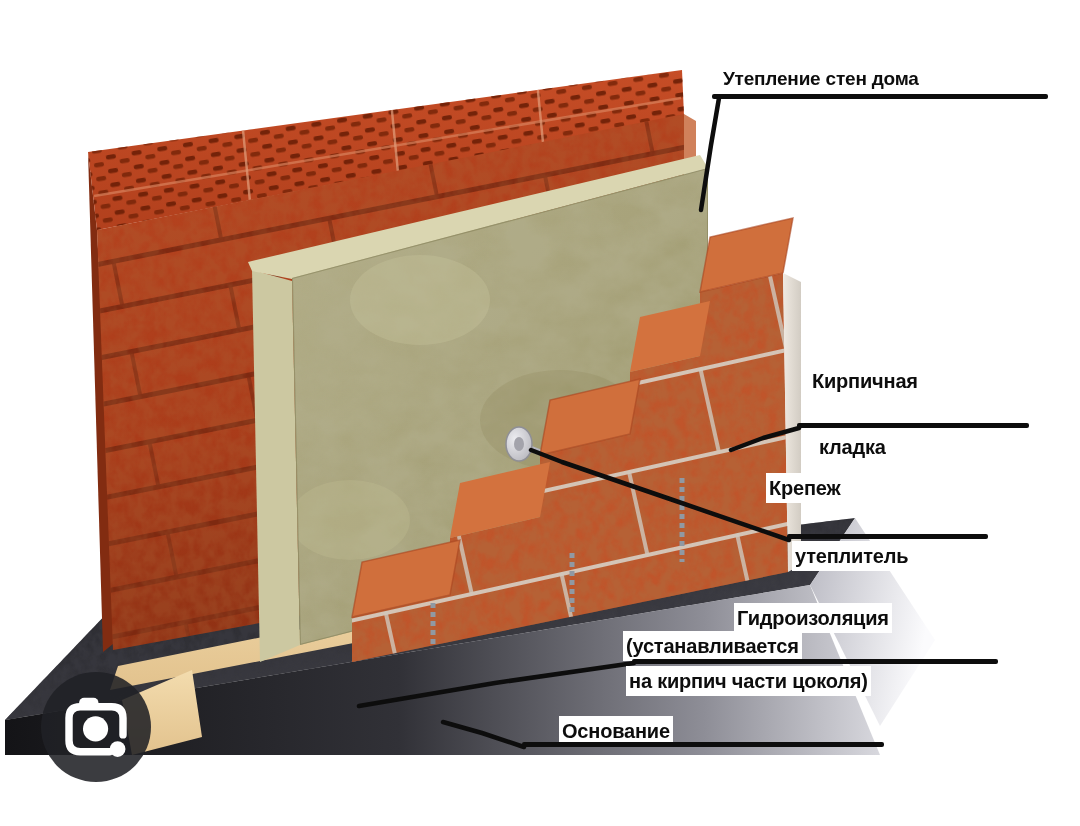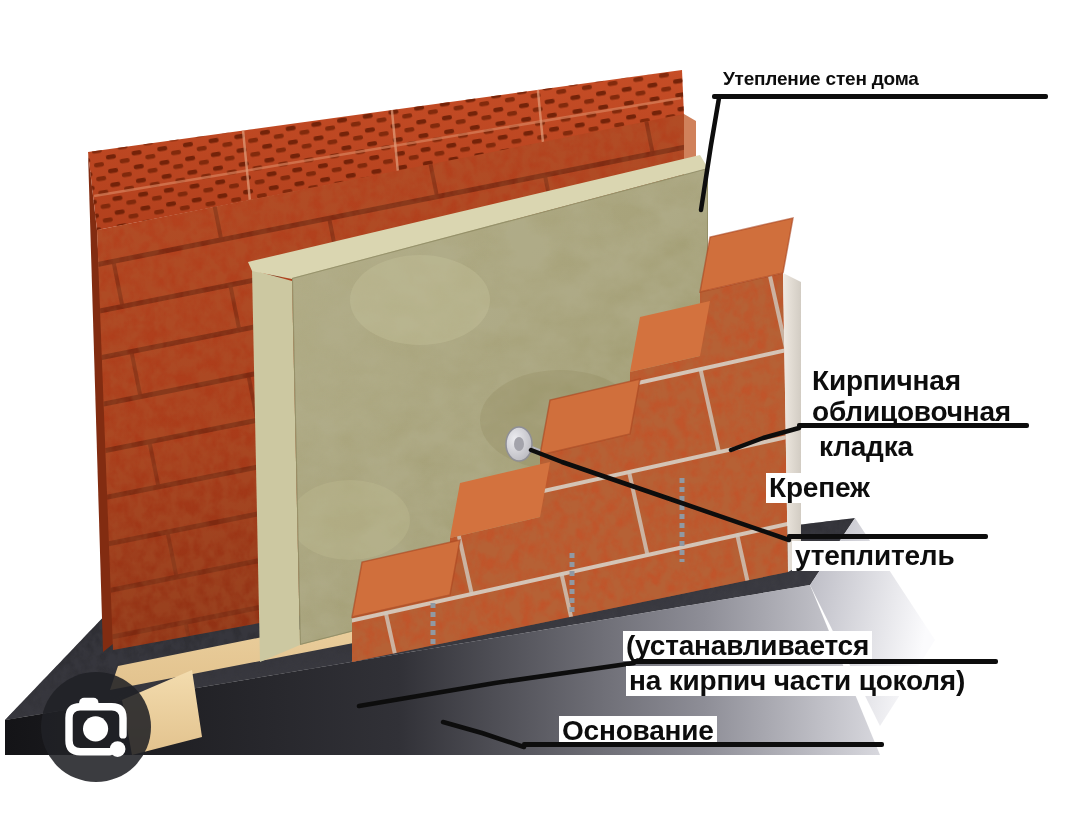--- a/index.html
+++ b/index.html
@@ -3,21 +3,21 @@
 <meta charset="utf-8">
 <style>
   html,body{margin:0;padding:0;background:#ffffff;}
   .stage{
     position:relative;width:1080px;height:826px;overflow:hidden;background:#ffffff;
     font-family:"Liberation Sans","DejaVu Sans",sans-serif;
   }
   .scene{position:absolute;left:0;top:0;width:1080px;height:826px;}
   .lbl{
     position:absolute;white-space:nowrap;color:#0d0d0d;
-    font-weight:700;font-size:28px;line-height:30px;letter-spacing:-0.2px;
+    font-weight:700;font-size:20px;line-height:30px;letter-spacing:-0.2px;
     background:#ffffff;padding:0 3px;z-index:3;
   }
   .lbl.big{font-size:19px;}
   .ubar{
     position:absolute;height:5px;background:#0d0d0d;border-radius:2px;z-index:3;
   }
   .lens-btn{
     position:absolute;left:41px;top:672px;width:110px;height:110px;border-radius:50%;
     background:rgba(32,33,38,0.88);border:none;padding:0;margin:0;cursor:pointer;z-index:5;
     display:flex;align-items:center;justify-content:center;
@@ -200,28 +200,28 @@
       <polyline points="531,450 562,462 670,499 789,540"></polyline>
       <polyline points="634,663 495,683 359,706"></polyline>
       <polyline points="524,747 482,733 443,722"></polyline>
     </g>
   </svg>
 
   <div class="lbl big" style="left:720px;top:64px">Утепление стен дома</div>
   <div class="ubar" style="left:712px;top:94px;width:336px"></div>
 
   <div class="lbl" style="left:809px;top:366px">Кирпичная</div>
-  <div class="lbl" style="left:809px;top:397px">облицовочная</div>
   <div class="ubar" style="left:797px;top:423px;width:232px"></div>
   <div class="lbl" style="left:816px;top:432px">кладка</div>
 
   <div class="lbl" style="left:766px;top:473px">Крепеж</div>
   <div class="ubar" style="left:787px;top:534px;width:201px"></div>
   <div class="lbl" style="left:792px;top:541px">утеплитель</div>
 
+  <div class="lbl" style="left:734px;top:603px">Гидроизоляция</div>
   <div class="lbl" style="left:623px;top:631px">(устанавливается</div>
   <div class="ubar" style="left:632px;top:659px;width:366px"></div>
   <div class="lbl" style="left:626px;top:666px">на кирпич части цоколя)</div>
 
   <div class="lbl" style="left:559px;top:716px">Основание</div>
   <div class="ubar" style="left:522px;top:742px;width:362px"></div>
 
   <button class="lens-btn" title="google-lens-camera">
     <svg viewBox="0 0 48 48" aria-hidden="true">
       <path d="M30 35 H17 Q12 35 12 30 V20 Q12 15 17 15 H31 Q36 15 36 20 V27.5" fill="none" stroke="#ffffff" stroke-width="3.3" stroke-linecap="round"></path>

